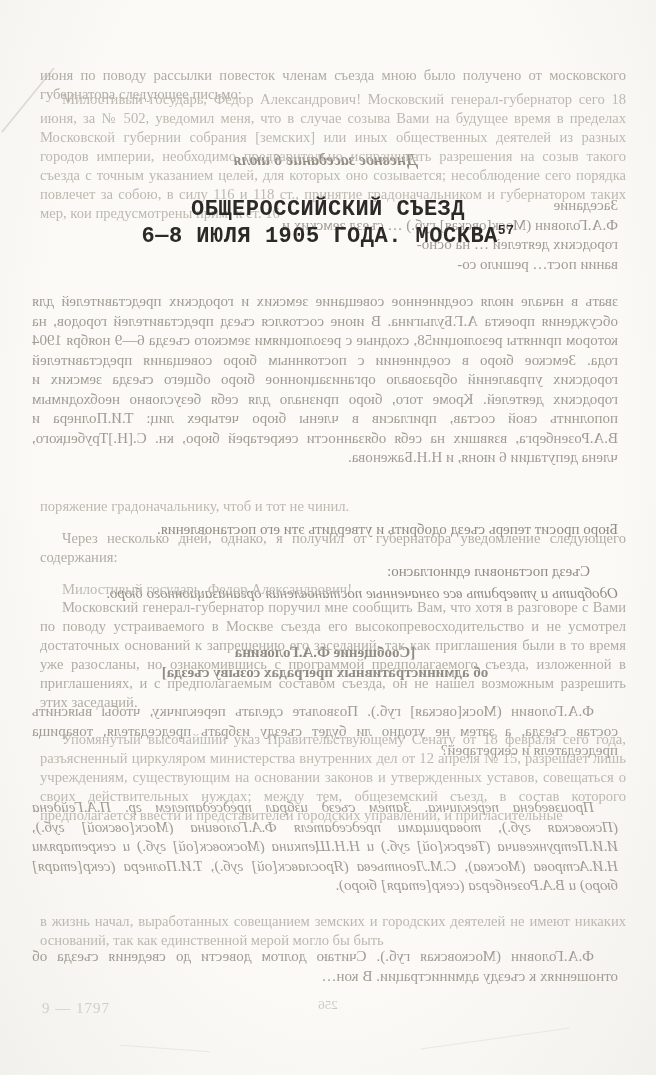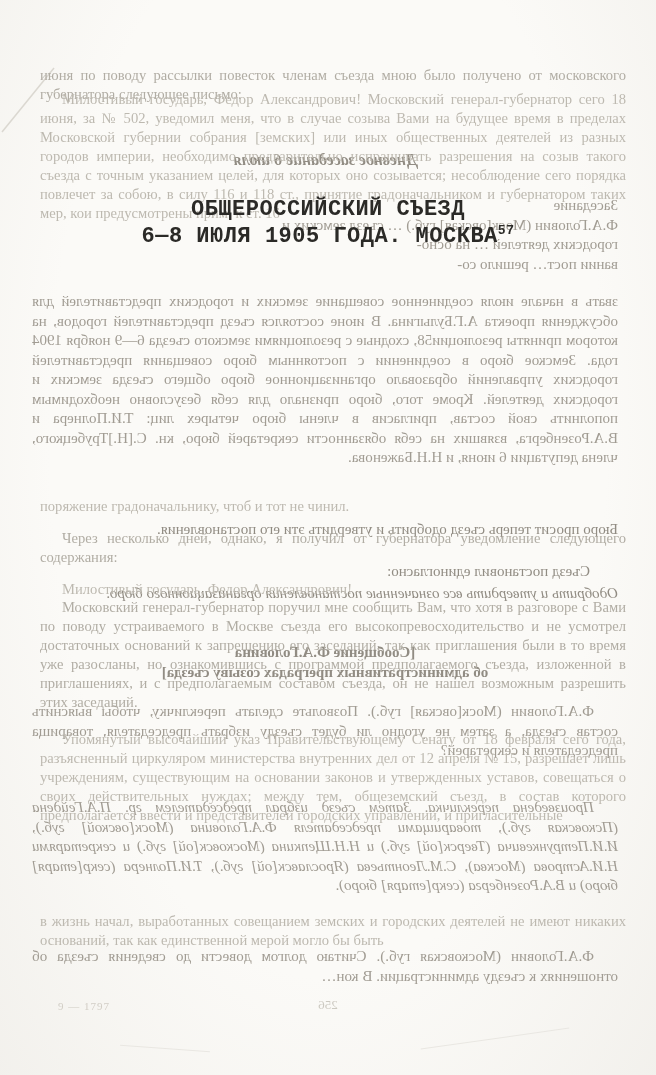--- a/index.html
+++ b/index.html
@@ -33,22 +33,22 @@
   .v-pre{white-space:pre-line;text-align:left;}
   
   .title-block{
     position:absolute;top:196px;left:0;width:656px;text-align:center;
     font-weight:700;font-size:22px;line-height:27px;letter-spacing:.5px;
     color:#2b2a27;
     font-family:Liberation Mono, monospace;
   }
   .title-block sup{font-size:13px;vertical-align:super;line-height:0;}
   .footer-code{
-    position:absolute;left:58px;top:1000px;
-    font-size:11px;letter-spacing:1px;color:#d2cec6;filter:blur(.3px);
+    position:absolute;left:42px;top:1000px;
+    font-size:15px;letter-spacing:1px;color:#d2cec6;filter:blur(.3px);
   }
   .v-pageno{
     position:absolute;left:0;top:997px;width:656px;text-align:center;
     font-size:13px;color:#ccc9c1;
   }
   .crease{position:absolute;left:0;top:0;}
   .scratch{position:absolute;height:1px;background:#e9e7e2;}
 </style>
 </head>
 <body>

